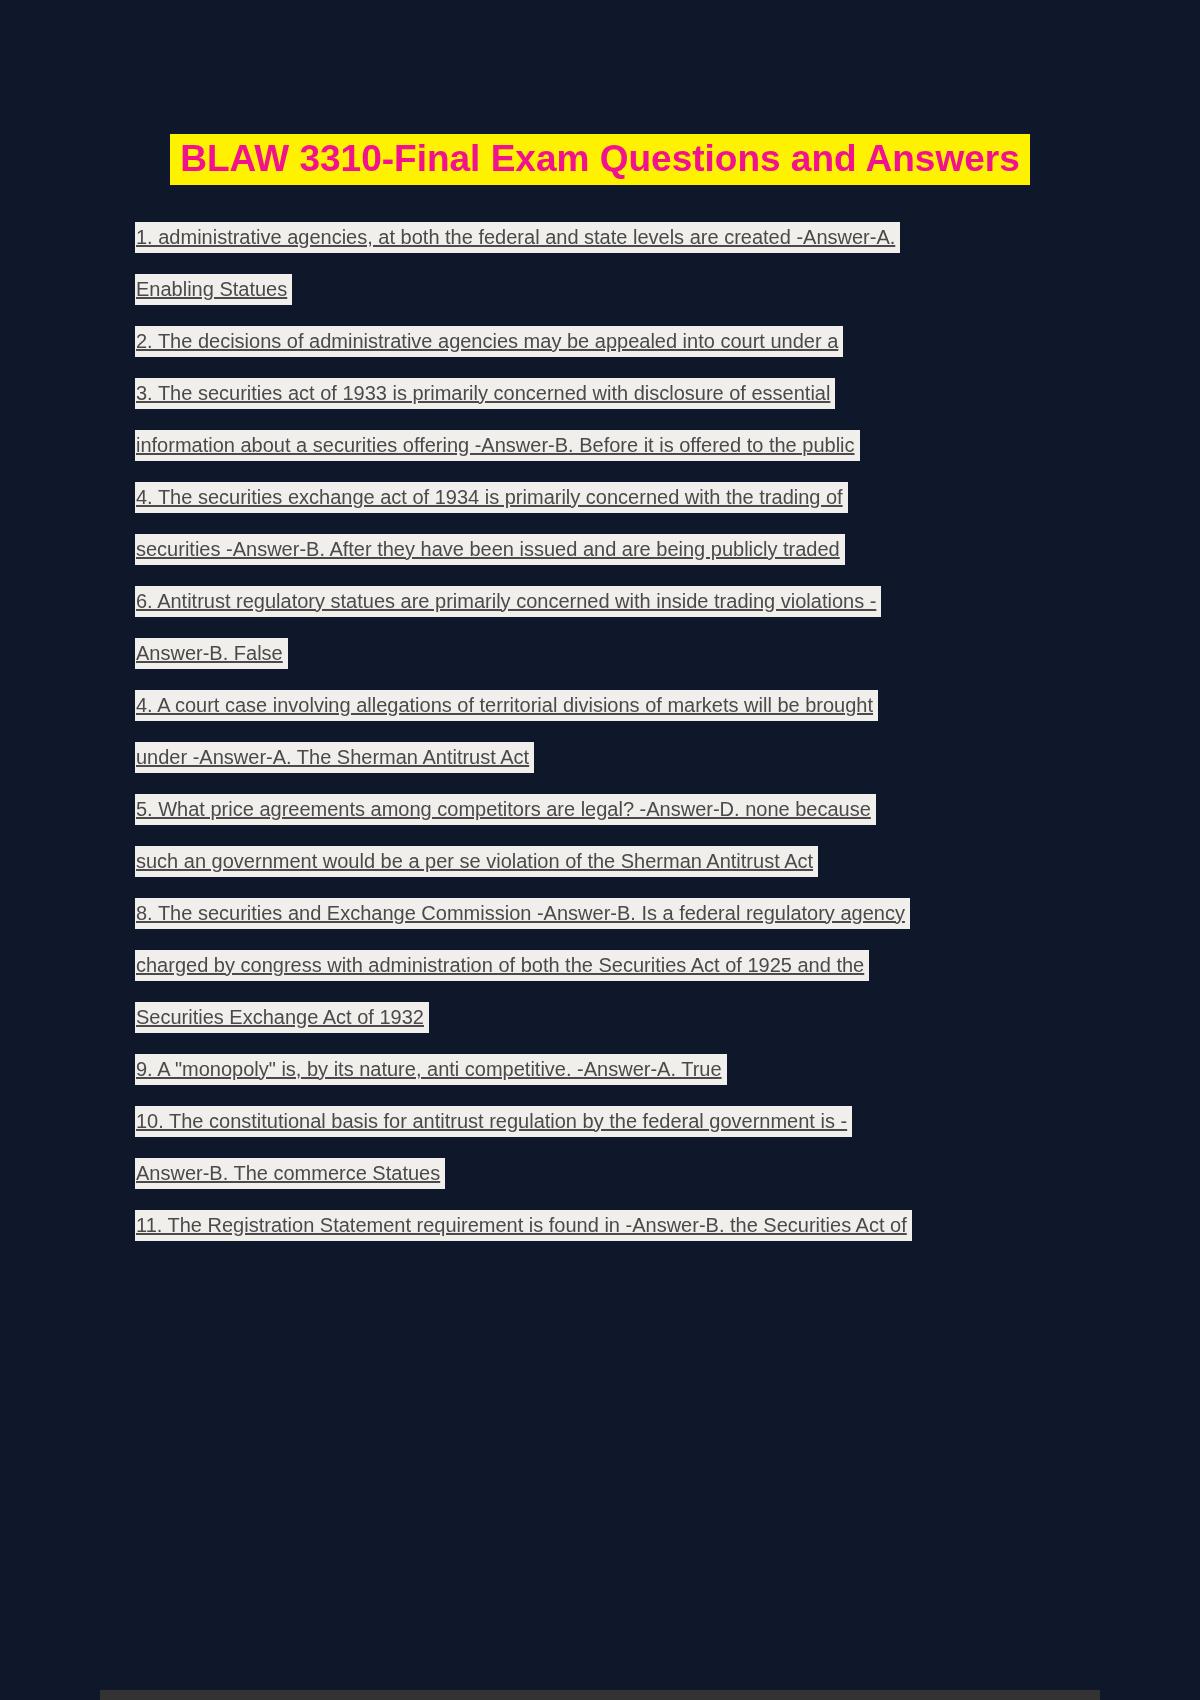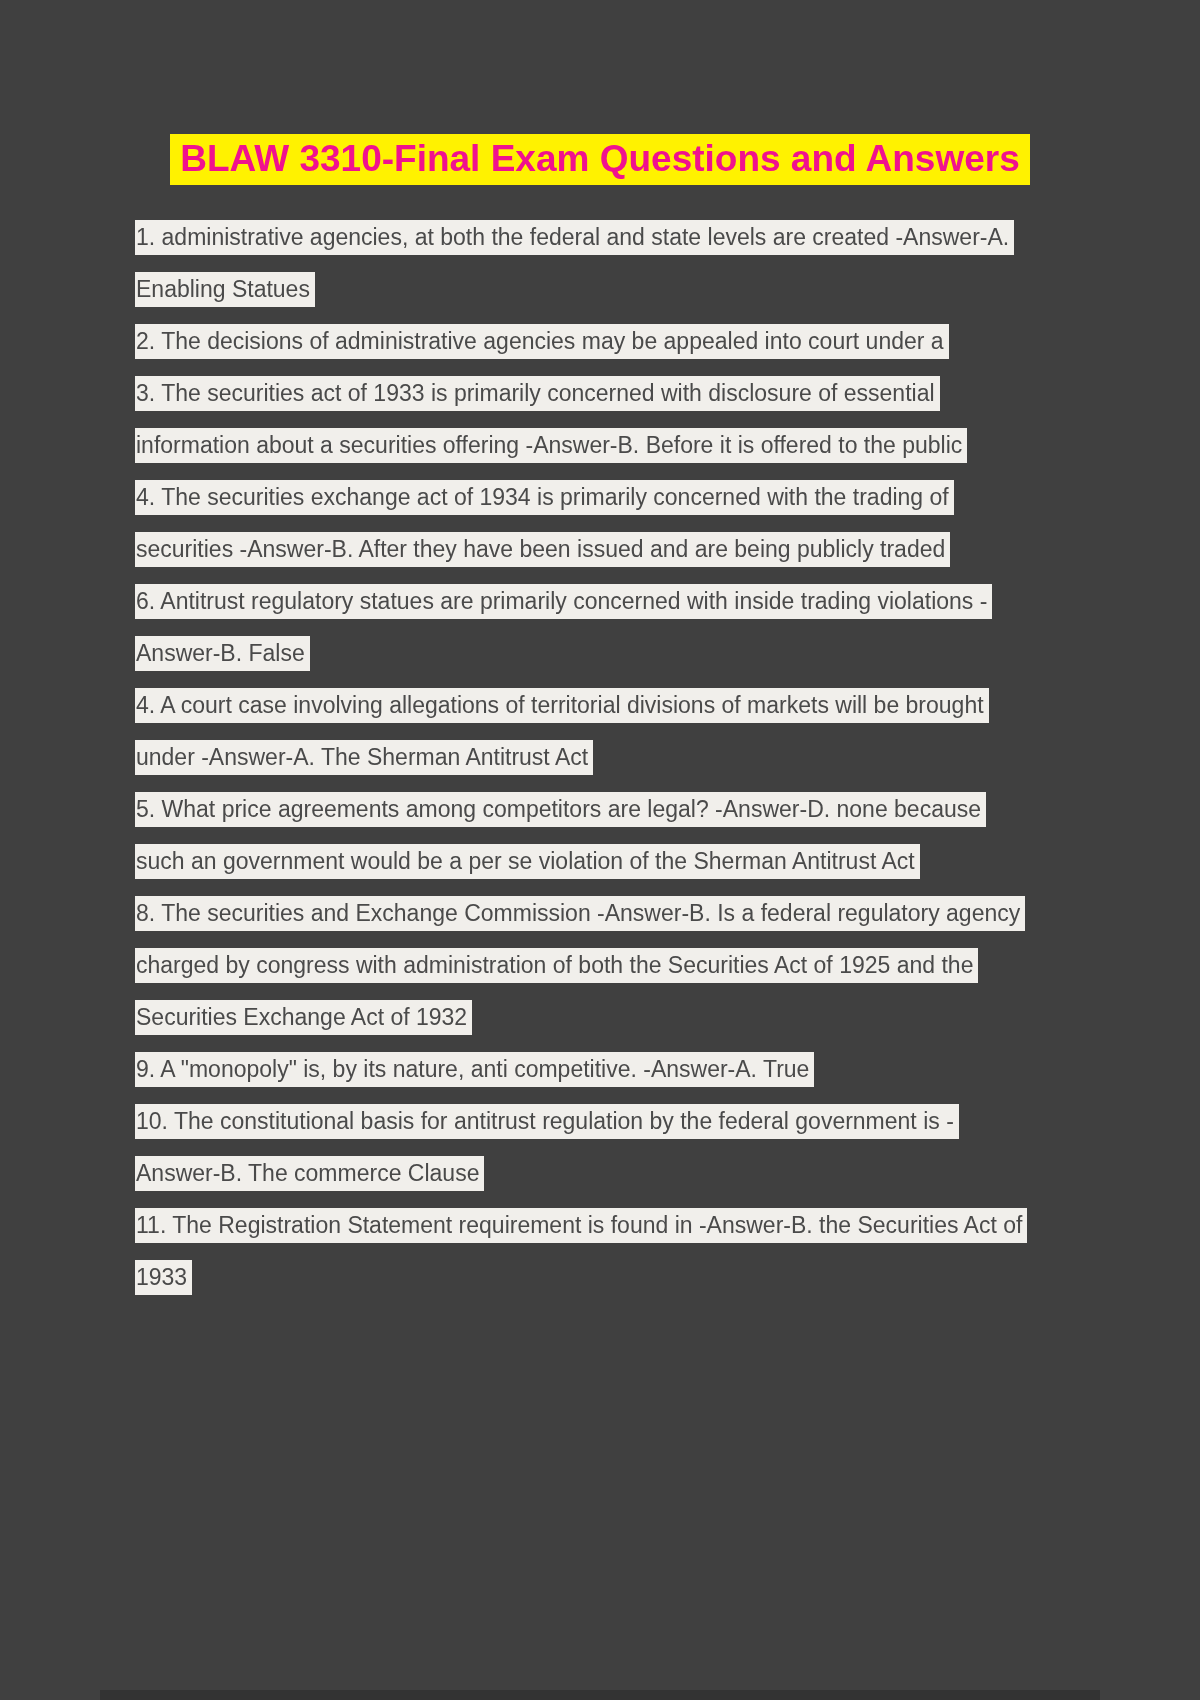--- a/index.html
+++ b/index.html
@@ -4,21 +4,21 @@
 <style>
   html, body {
     margin: 0;
     padding: 0;
     background: #ffffff;
   }
   .page {
     position: relative;
     width: 1200px;
     height: 1700px;
-    background: #404040;
+    background: #0f172a;
     font-family: "Liberation Sans", sans-serif;
     overflow: hidden;
     margin: 0 auto;
   }
   .doc-title {
     margin: 137px auto 0 auto;
     width: 930px;
     text-align: center;
     font-size: 37px;
     font-weight: bold;
@@ -35,24 +35,25 @@
   }
   .qline {
     margin: 0;
     height: 52px;
     display: flex;
     align-items: center;
   }
   .qline span {
     background: #f1efeb;
     color: #4a4a4a;
-    font-size: 23px;
+    font-size: 20px;
     line-height: 1.32;
     padding: 2px 5px 3px 1px;
     white-space: nowrap;
+    text-decoration: underline;
   }
   .bottom-bar {
     position: absolute;
     left: 100px;
     right: 100px;
     bottom: 0;
     height: 10px;
     background: #333333;
   }
 </style>
@@ -122,27 +123,24 @@
       </p>
 
     <p class="qline">
         <span>9. A "monopoly" is, by its nature, anti competitive. -Answer-A. True</span>
       </p>
 
     <p class="qline">
         <span>10. The constitutional basis for antitrust regulation by the federal government is -</span>
       </p>
     <p class="qline">
-        <span>Answer-B. The commerce Clause</span>
+        <span>Answer-B. The commerce Statues</span>
       </p>
 
     <p class="qline">
         <span>11. The Registration Statement requirement is found in -Answer-B. the Securities Act of</span>
-      </p>
-    <p class="qline">
-        <span>1933</span>
       </p>
 
   </div>
 
   <div class="bottom-bar"></div>
 
 </div>
 
 </body></html>

